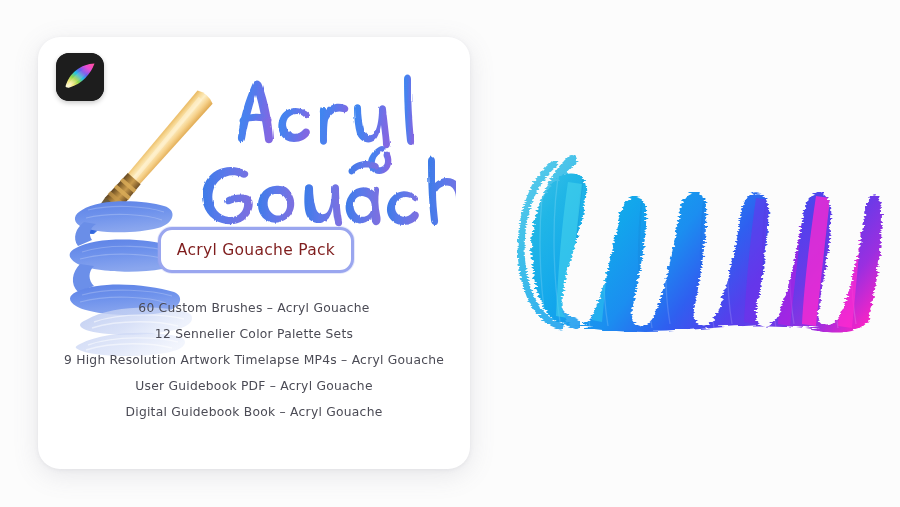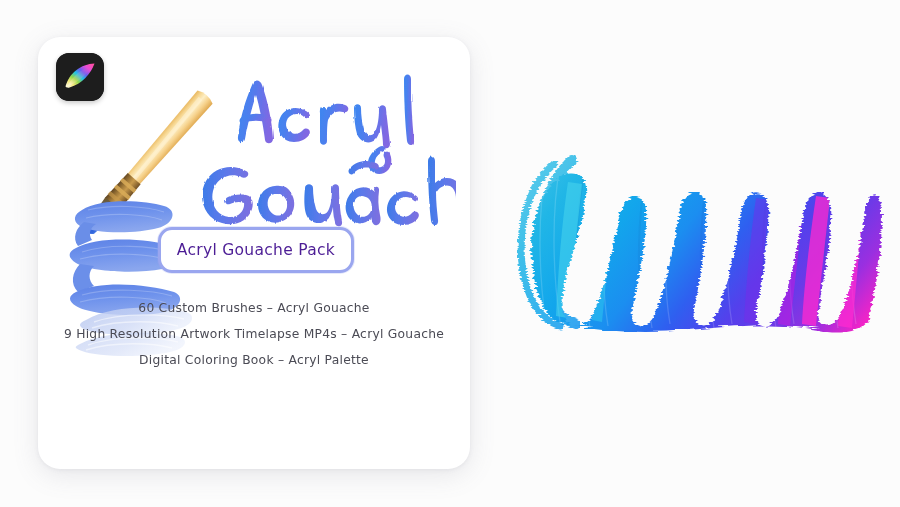--- a/index.html
+++ b/index.html
@@ -49,21 +49,21 @@
   }
   .pack-pill .pill-frame {
     position:absolute; inset:0;
     border:3.5px solid #9aa6ef; border-radius:14px;
     background:#ffffff;
     box-shadow:0 0 0 1px rgba(154,166,239,.25);
   }
   .pack-pill .pill-label {
     position:absolute; inset:0;
     display:flex; align-items:center; justify-content:center;
-    color:#4c1d95; font-size:15.5px; letter-spacing:.3px;
+    color:#7f1d1d; font-size:15.5px; letter-spacing:.3px;
     font-family:"DejaVu Sans", sans-serif;
     white-space:nowrap;
   }
 
   
   .features {
     position:absolute; left:8px; top:258px; width:416px;
     display:flex; flex-direction:column; align-items:center; gap:0;
   }
   .feature-line {
@@ -252,22 +252,24 @@
       </svg>
     </div>
 
     <div class="pack-pill">
       <div class="pill-frame"></div>
       <div class="pill-label">Acryl Gouache Pack</div>
     </div>
 
     <div class="features">
       <div class="feature-line">60 Custom Brushes – Acryl Gouache</div>
+      <div class="feature-line">12 Sennelier Color Palette Sets</div>
       <div class="feature-line">9 High Resolution Artwork Timelapse MP4s – Acryl Gouache</div>
-      <div class="feature-line">Digital Coloring Book – Acryl Palette</div>
+      <div class="feature-line">User Guidebook PDF – Acryl Gouache</div>
+      <div class="feature-line">Digital Guidebook Book – Acryl Gouache</div>
     </div>
 
   </div>
 
   <div class="swatch">
     <svg viewBox="0 0 400 200" xmlns="http://www.w3.org/2000/svg" aria-hidden="true">
       <defs>
         <linearGradient id="swGrad" x1="0" y1="0.3" x2="1" y2="0.7">
           <stop offset="0%" stop-color="#3fc3e8"></stop>
           <stop offset="13%" stop-color="#21b6e6"></stop>

